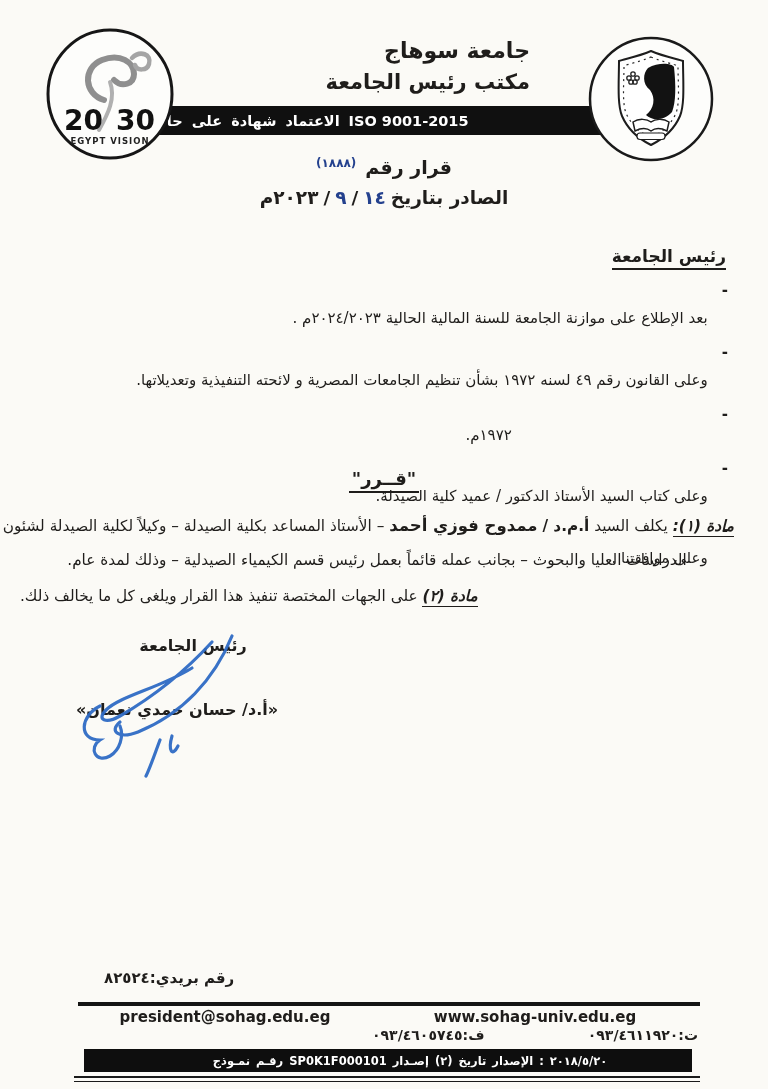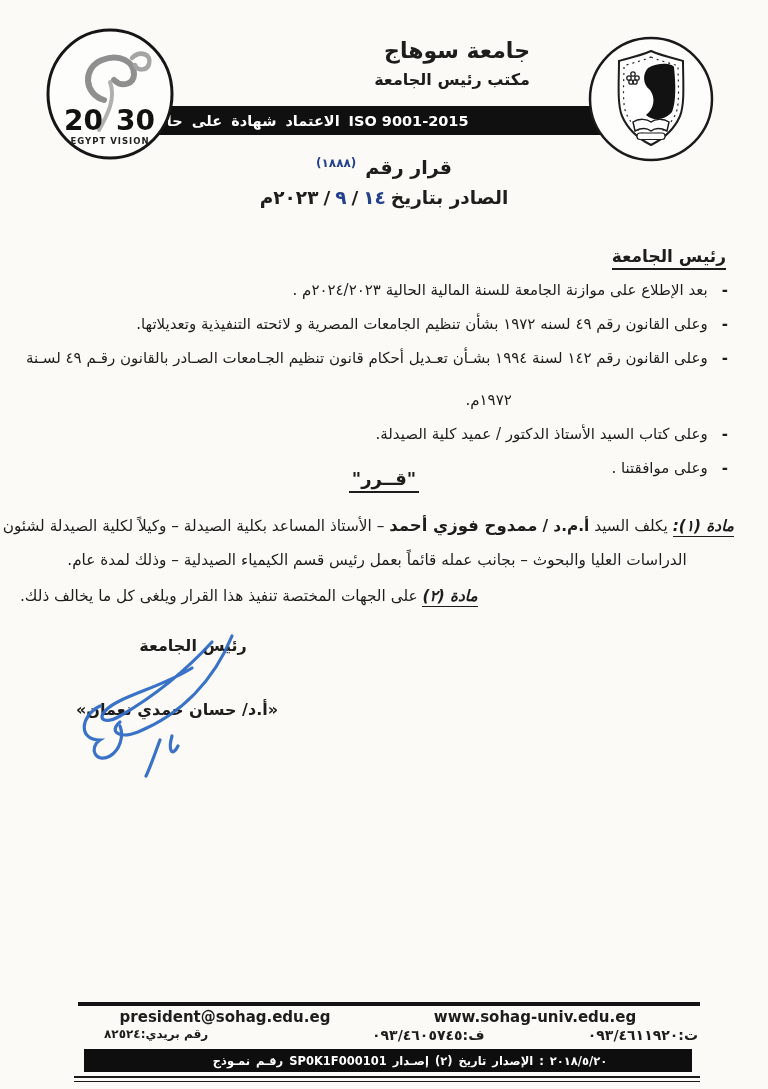--- a/index.html
+++ b/index.html
@@ -14,40 +14,40 @@
     position:absolute; left:138px; top:106px; width:527px; height:29px;
     background:#101010; color:#fff;
     display:flex; direction:ltr; align-items:center; 
     gap:9px; font-size:14.5px; font-weight:bold;
   }
   .iso-banner span { white-space:nowrap; unicode-bidi:isolate; }
   .logo-2030 { position:absolute; left:44px; top:26px; width:132px; height:136px; }
   .emblem    { position:absolute; left:586px; top:34px; width:130px; height:130px; }
   .header-center { position:absolute; left:240px; top:38px; width:290px; text-align:right; direction:rtl; }
   .header-center .uni    { font-size:22px; font-weight:bold; letter-spacing:.5px; }
-  .header-center .office { font-size:16px; font-weight:bold; margin-top:7px; }
+  .header-center .office { font-size:21px; font-weight:bold; margin-top:7px; }
   
   .title-block { position:absolute; left:0; right:0; top:156px; direction:rtl; }
   .decree-line { display:flex; direction:rtl; justify-content:center; gap:9px;
                  font-size:19px; font-weight:bold; }
   .decree-number { color:#24418e; font-size:12px; }
   .date-line { display:flex; direction:rtl; justify-content:center; align-items:baseline;
                gap:5px; font-size:18.5px; font-weight:bold; margin-top:9px; }
   .hand { color:#24418e; }
   
   .president-heading {
     position:absolute; right:42px; top:246px; direction:rtl;
     font-size:17px; font-weight:bold; padding-bottom:2px;
     border-bottom:2px solid #1f1d1b;
   }
   .preamble { position:absolute; right:40px; left:26px; top:280px;
               direction:rtl; font-size:15px; line-height:1.45; }
   .bullet { display:flex; gap:14px; margin-bottom:12px; }
   .bullet .dash { flex:0 0 auto; font-weight:bold; }
-  .bline { white-space:nowrap; }
+  .bline { white-space:nowrap;margin-top:28px; }
   .cont  { padding-right:196px; margin-top:21px; }
   
   .qarar { position:absolute; left:0; right:0; top:468px; text-align:center; }
   .qarar span { display:inline-block; direction:rtl; font-size:18px; font-weight:bold;
                 border-bottom:2.5px solid #1f1d1b; padding:0 3px 2px; }
   .articles { position:absolute; right:34px; left:20px; top:514px;
               direction:rtl; font-size:15.3px; line-height:1.45; }
   .art-line1 { white-space:nowrap; text-align:right; }
   .art-label { font-weight:bold; border-bottom:1.5px solid currentColor; padding-bottom:1px;font-style:italic; }
   .art-grade { font-weight:bold; }
@@ -59,21 +59,21 @@
                direction:rtl; font-weight:bold; font-size:16px; }
   .sig-name  { position:absolute; left:50px; top:700px; width:254px; text-align:center;
                direction:rtl; font-weight:bold; font-size:16px; z-index:1; }
   .sig-svg   { position:absolute; left:62px; top:626px; width:238px; height:156px; z-index:2; }
   
   .f-rule  { position:absolute; left:78px;  top:1002px; width:622px; height:4px; background:#141414; }
   .f-email { position:absolute; left:106px; top:1008px; width:238px; text-align:center;
              direction:ltr; font-size:15px; font-weight:bold; }
   .f-web   { position:absolute; left:416px; top:1008px; width:238px; text-align:center;
              direction:ltr; font-size:15px; font-weight:bold; }
-  .f-postal{ position:absolute; left:104px; top:1027px; direction:rtl; font-size:12px; font-weight:bold; }
+  .f-postal{ position:absolute; left:104px; top:969px; direction:rtl; font-size:15px; font-weight:bold; }
   .f-fax   { position:absolute; left:372px; top:1027px; direction:rtl; font-size:14px; font-weight:bold; }
   .f-phone { position:absolute; right:70px; top:1027px; direction:rtl; font-size:14px; font-weight:bold; }
   .f-bar   { position:absolute; left:84px; top:1049px; width:608px; height:23px;
              background:#0e0e0e; color:#fff; display:flex; direction:ltr;
              align-items:center; justify-content:center; gap:6px;
              font-size:11.5px; font-weight:bold;padding-left:44px; }
   .f-bar span { white-space:nowrap; unicode-bidi:isolate; }
   .f-dbl1 { position:absolute; left:74px; top:1076px; width:626px; height:2px; background:#1a1a1a; }
   .f-dbl2 { position:absolute; left:74px; top:1081px; width:626px; height:1px; background:#1a1a1a; }
 </style>
@@ -151,21 +151,20 @@
     </div>
     <div class="bullet">
       <span class="dash">-</span>
       <div>
           <div class="bline">وعلى القانون رقم ٤٩ لسنه ١٩٧٢ بشأن تنظيم الجامعات المصرية و لائحته التنفيذية وتعديلاتها.</div>
         </div>
     </div>
     <div class="bullet">
       <span class="dash">-</span>
       <div>
-        <div class="bline">وعلى القانون رقم ١٤٢ لسنة ١٩٩٤ بشـأن تعـديل أحكام قانون تنظيم الجـامعات الصـادر بالقانون رقـم ٤٩ لسـنة</div>
         <div class="cont">١٩٧٢م.</div>
       </div>
     </div>
     <div class="bullet">
       <span class="dash">-</span>
       <div>
           <div class="bline">وعلى كتاب السيد الأستاذ الدكتور / عميد كلية الصيدلة.</div>
         </div>
     </div>
     <div class="bullet">

